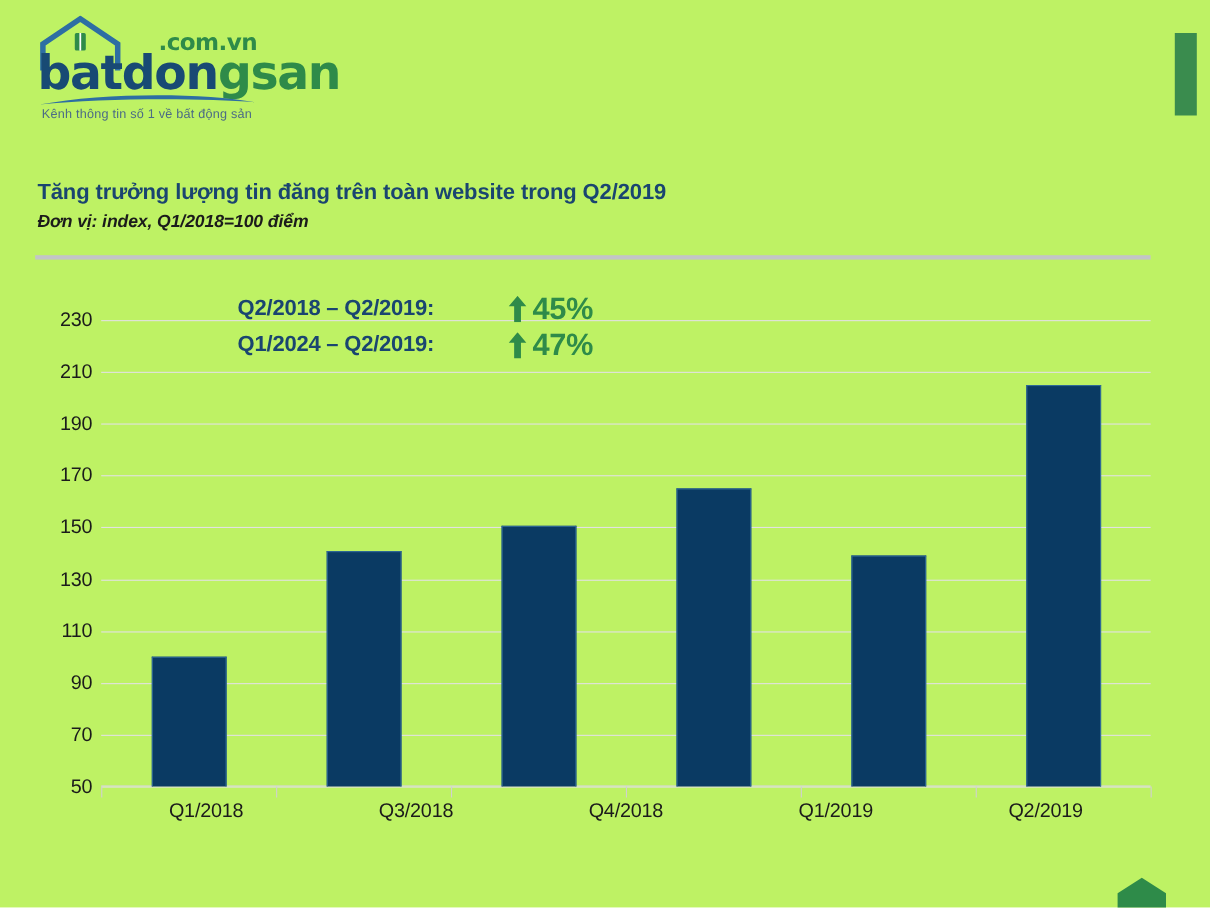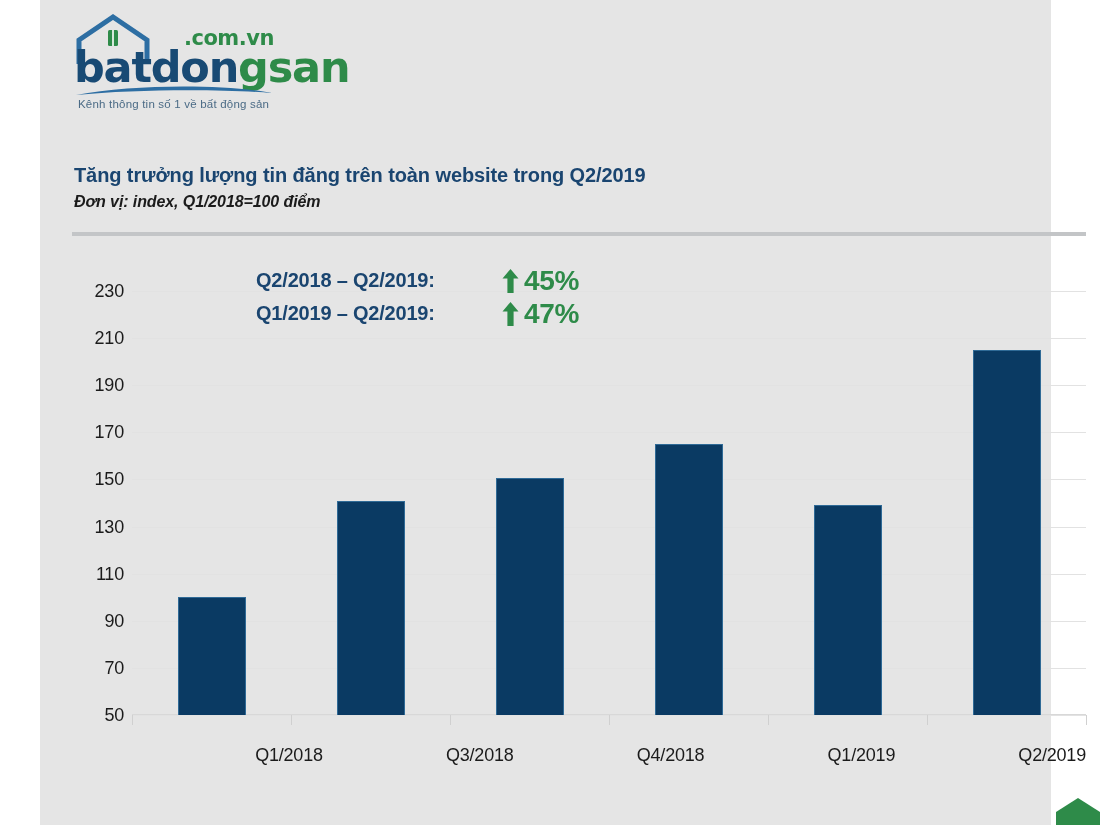--- a/index.html
+++ b/index.html
@@ -5,24 +5,23 @@
   * { box-sizing: border-box; margin: 0; padding: 0; }
   html, body {
     width: 1100px;
     height: 825px;
     background: #ffffff;
     font-family: "Liberation Sans", sans-serif;
     overflow: hidden;
   }
   .page {
     position: relative;
-    width: 1011px;
+    width: 1100px;
     height: 825px;
-    background: #e5e5e5;
-    margin-left: 40px;
+    background: #bef264;
   }
 
   
   .header {
     position: absolute;
     left: 0; top: 0;
     width: 1100px;
     height: 135px;
   }
   .logo-block {
@@ -208,22 +207,22 @@
   }
 
   .xticks {
     position: absolute;
     left: 92px; top: 715px;
     width: 954px;
     display: flex;
   }
   .xtick-cell {
     flex: 1 1 0;
-    text-align: right;
-    padding-top: 30px;
+    text-align: center;
+    padding-top: 12px;
     font-size: 18px;
     color: #1b1b1b;
     letter-spacing: -0.2px;
   }
   .xtick-sep {
     position: absolute;
     top: 715px;
     width: 1px;
     height: 10px;
     background: #d0d0d0;
@@ -338,21 +337,21 @@
       <div class="ann-row">
         <div class="ann-label">Q2/2018 – Q2/2019:</div>
         <div class="ann-arrow">
           <svg width="17" height="24" viewBox="0 0 17 24">
             <path d="M8.5 0 L16.5 9.5 L11.6 9.5 L11.6 24 L5.4 24 L5.4 9.5 L0.5 9.5 Z" fill="#2e8b49"></path>
           </svg>
         </div>
         <div class="ann-value">45%</div>
       </div>
       <div class="ann-row">
-        <div class="ann-label">Q1/2019 – Q2/2019:</div>
+        <div class="ann-label">Q1/2024 – Q2/2019:</div>
         <div class="ann-arrow">
           <svg width="17" height="24" viewBox="0 0 17 24">
             <path d="M8.5 0 L16.5 9.5 L11.6 9.5 L11.6 24 L5.4 24 L5.4 9.5 L0.5 9.5 Z" fill="#2e8b49"></path>
           </svg>
         </div>
         <div class="ann-value">47%</div>
       </div>
     </div>
 
   <svg class="footer-mark" viewBox="0 0 52 32">

